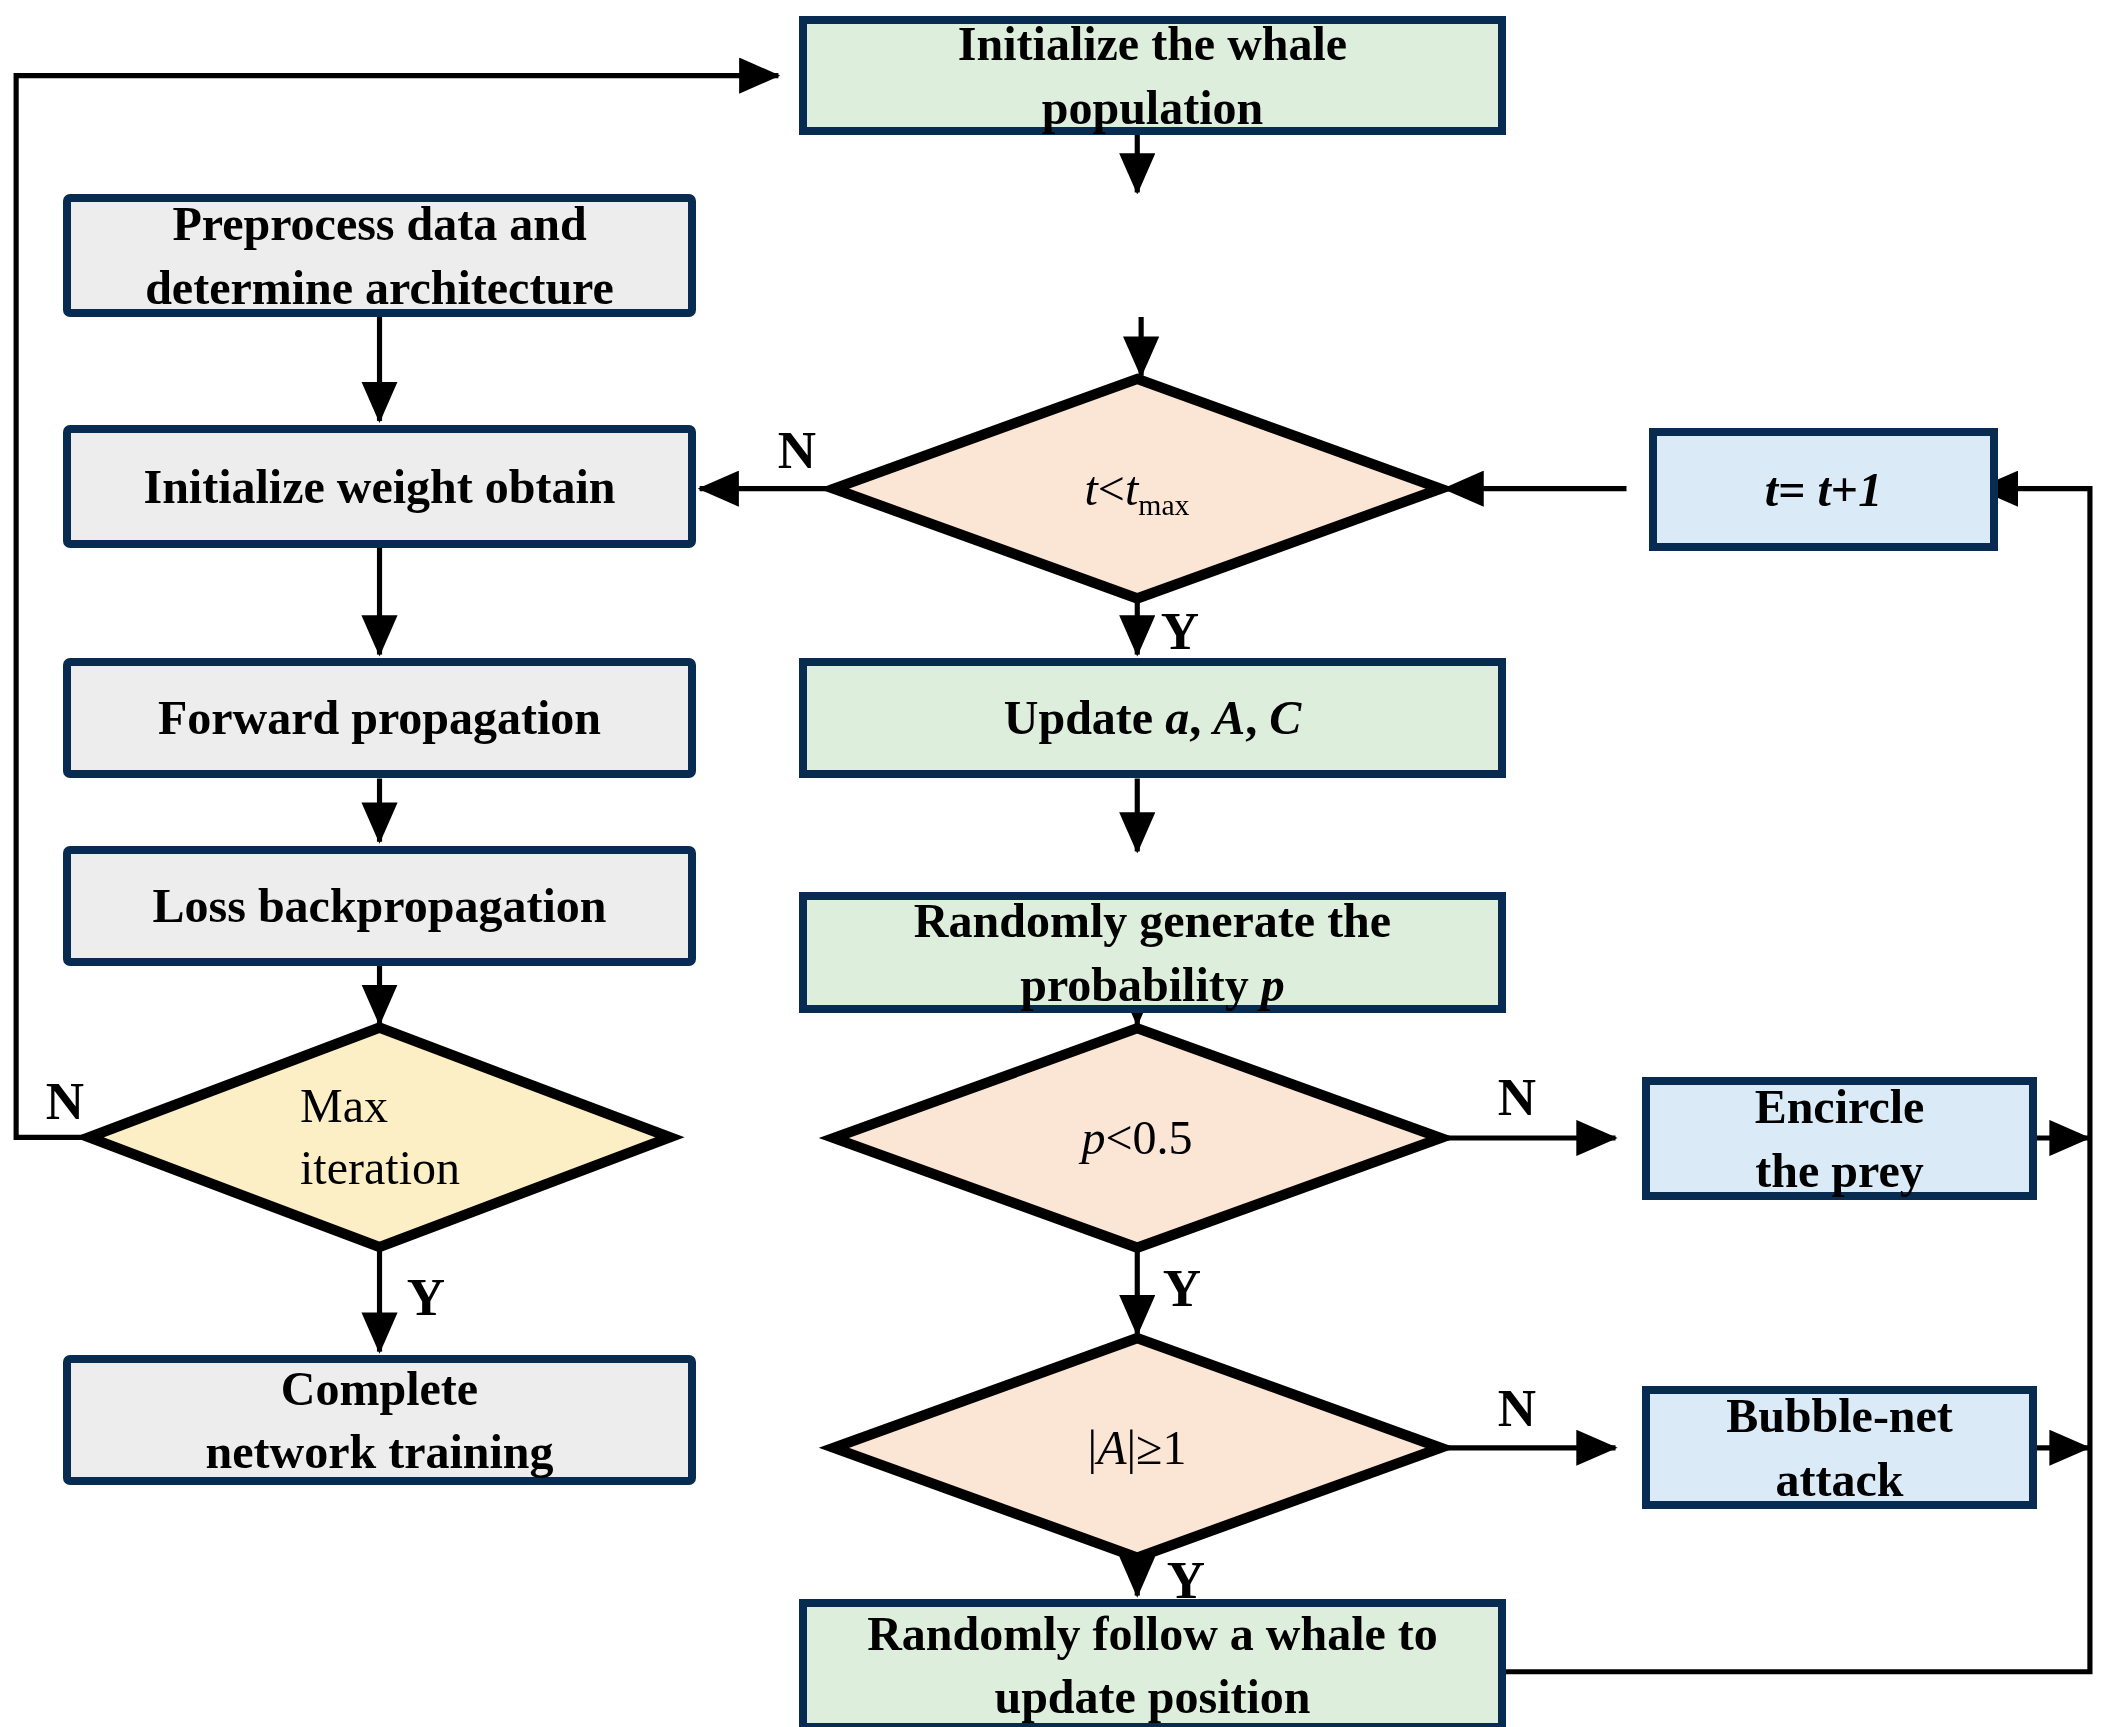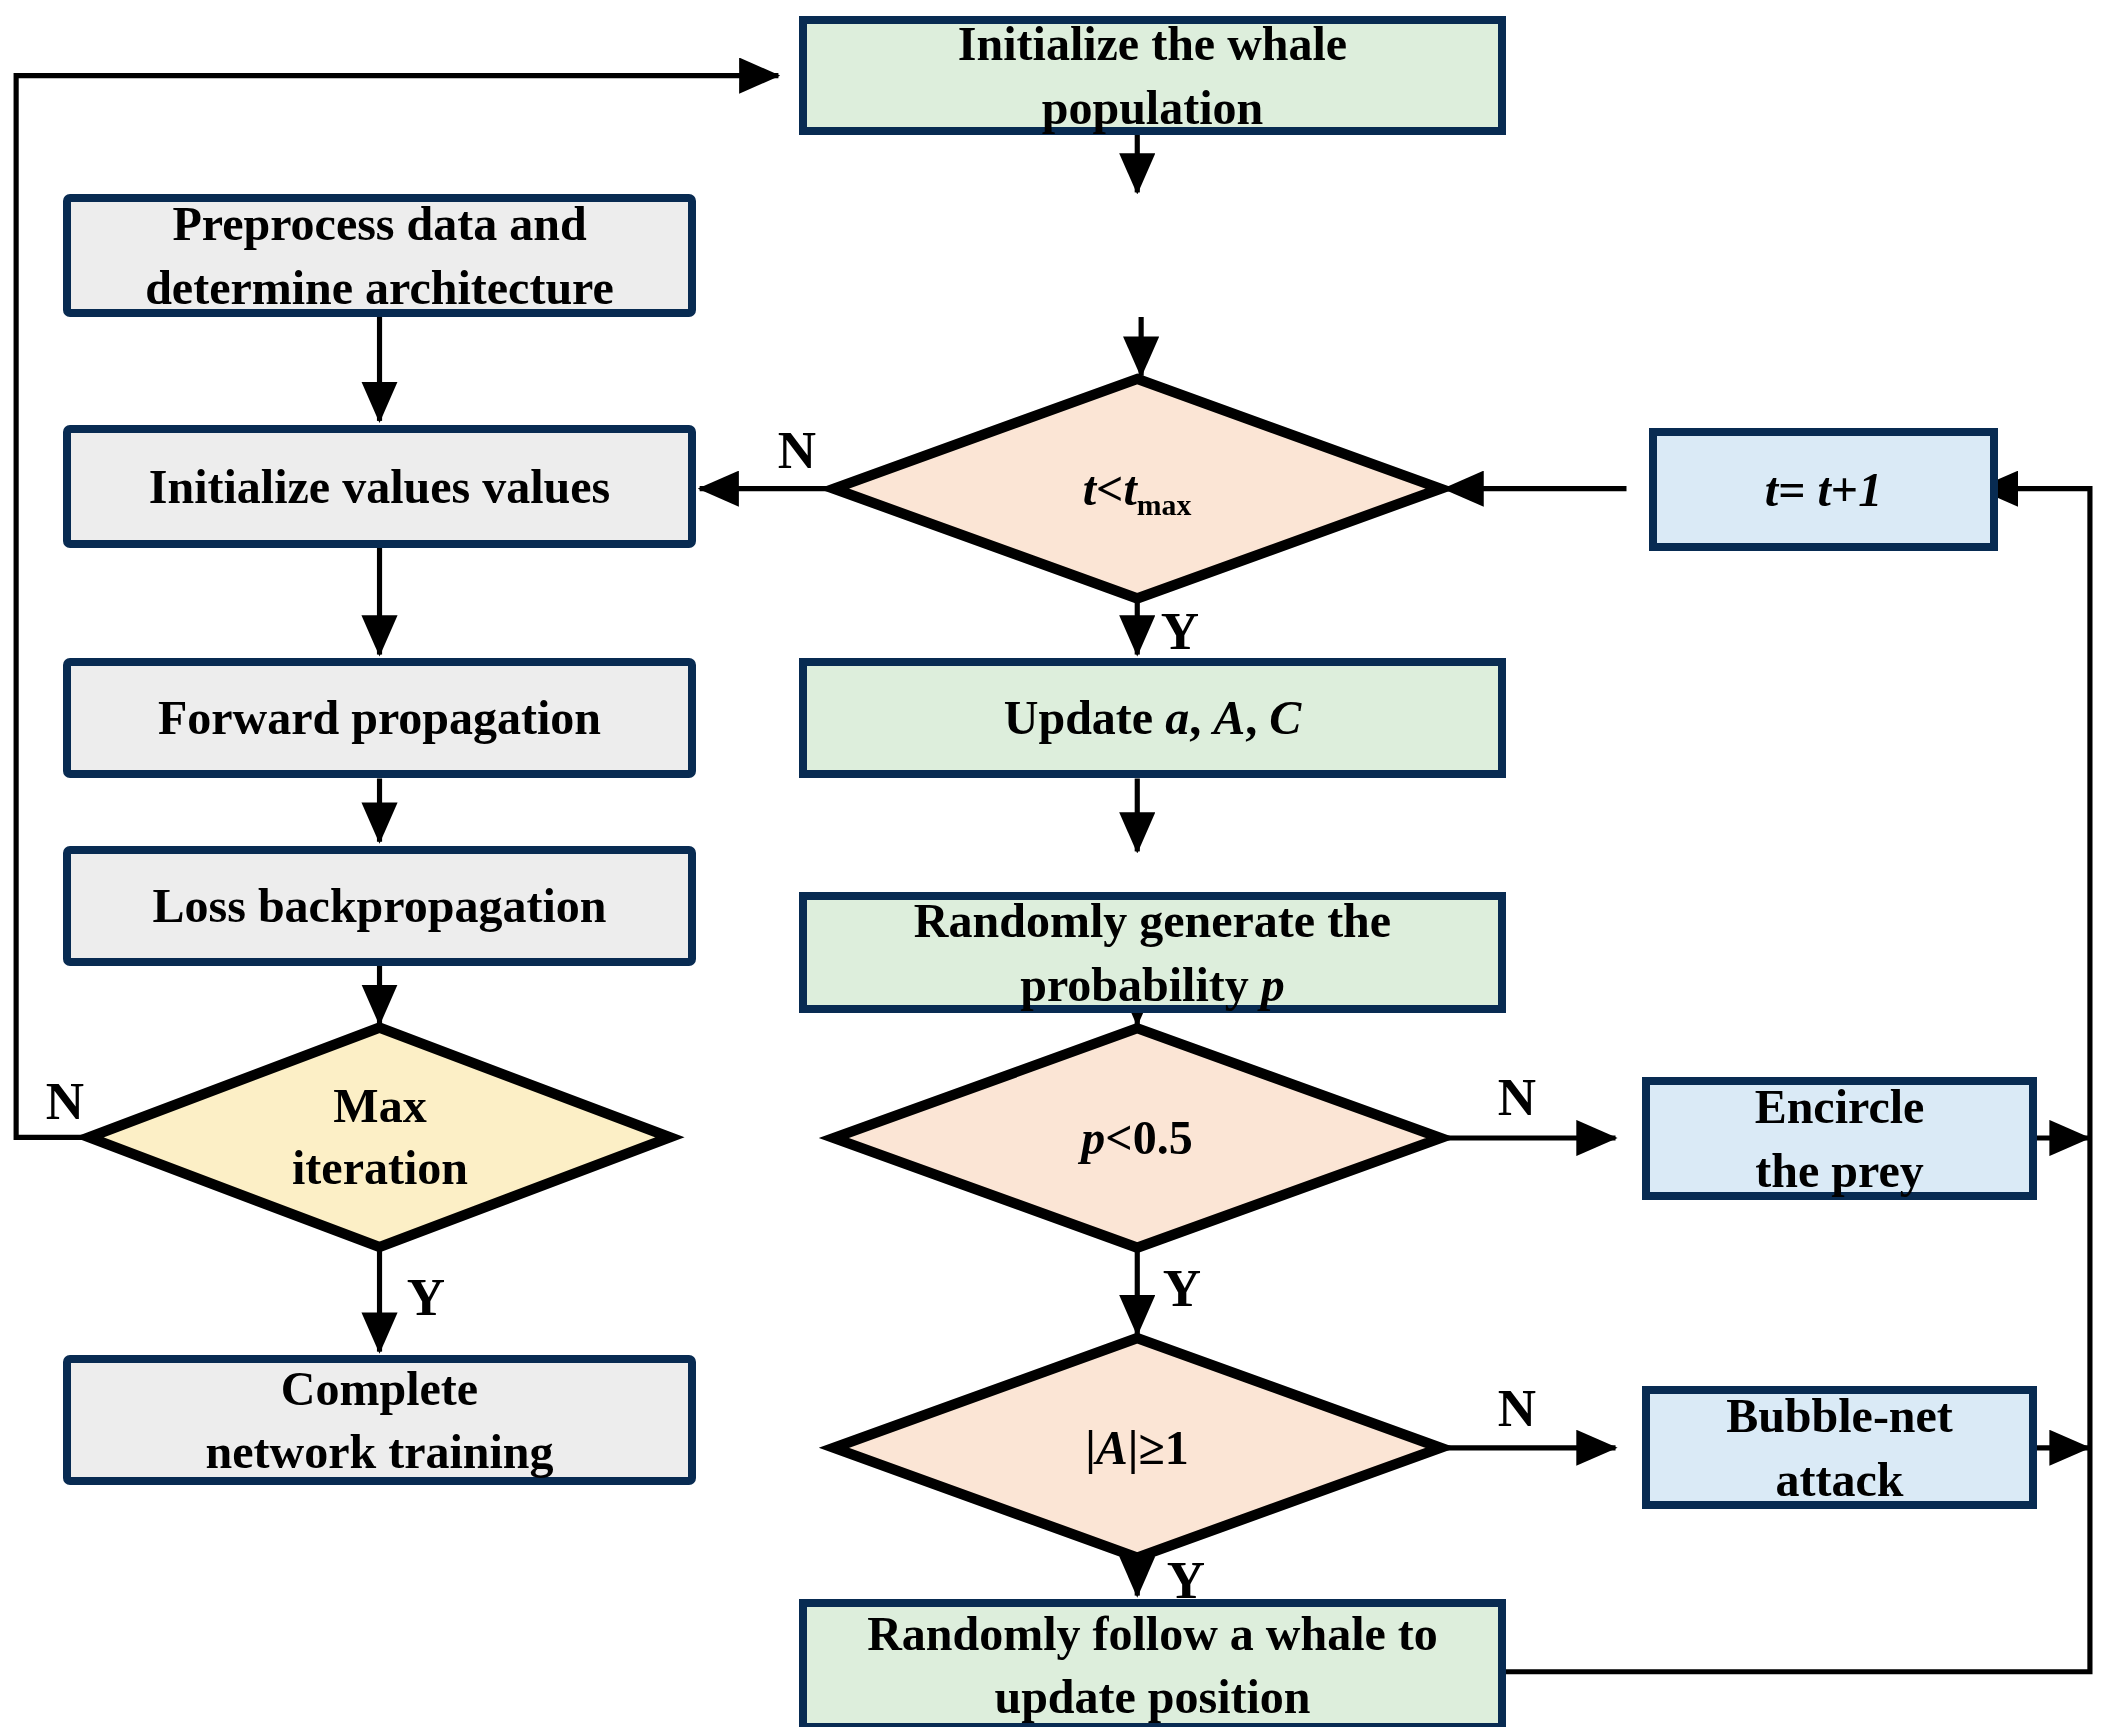--- a/index.html
+++ b/index.html
@@ -22,24 +22,24 @@
     font-size:48px;
     line-height:1.32;
     padding:0 11.6px;
   }
   .green{background:var(--green_fill,#DDEEDC);margin-left:15px;}
   .gray{background:var(--gray_fill,#EDEDED);border-radius:7px;}
   .blue{background:var(--blue_fill,#DAEAF6);margin-left:23px;}
   .dlabel{
     position:absolute;
     transform:translate(-50%,-50%);
-    font-weight:bold;
+    font-weight:normal;
     font-size:48px;
     line-height:1.3;
-    text-align:center;
+    text-align:left;
     white-space:nowrap;
   }
   .edge-label{
     position:absolute;
     transform:translate(-50%,-50%);
     font-weight:bold;
     font-size:53px;
     line-height:1;
   }
   sub{font-size:0.62em;line-height:0;}
@@ -98,21 +98,21 @@
     <span>Randomly generate the<br>probability <i>p</i></span>
   </div>
   <div class="node green" style="left:784px;top:1599px;width:707px;height:132px">
     <span>Randomly follow a whale to<br>update position</span>
   </div>
 
   <div class="node gray" style="left:63px;top:194px;width:633px;height:123px">
     <span>Preprocess data and<br>determine architecture</span>
   </div>
   <div class="node gray" style="left:63px;top:425px;width:633px;height:123px">
-    <span>Initialize values values</span>
+    <span>Initialize weight obtain</span>
   </div>
   <div class="node gray" style="left:63px;top:658px;width:633px;height:120px">
     <span>Forward propagation</span>
   </div>
   <div class="node gray" style="left:63px;top:846px;width:633px;height:120px">
     <span>Loss backpropagation</span>
   </div>
   <div class="node gray" style="left:63px;top:1355px;width:633px;height:130px">
     <span>Complete<br>network training</span>
   </div>

